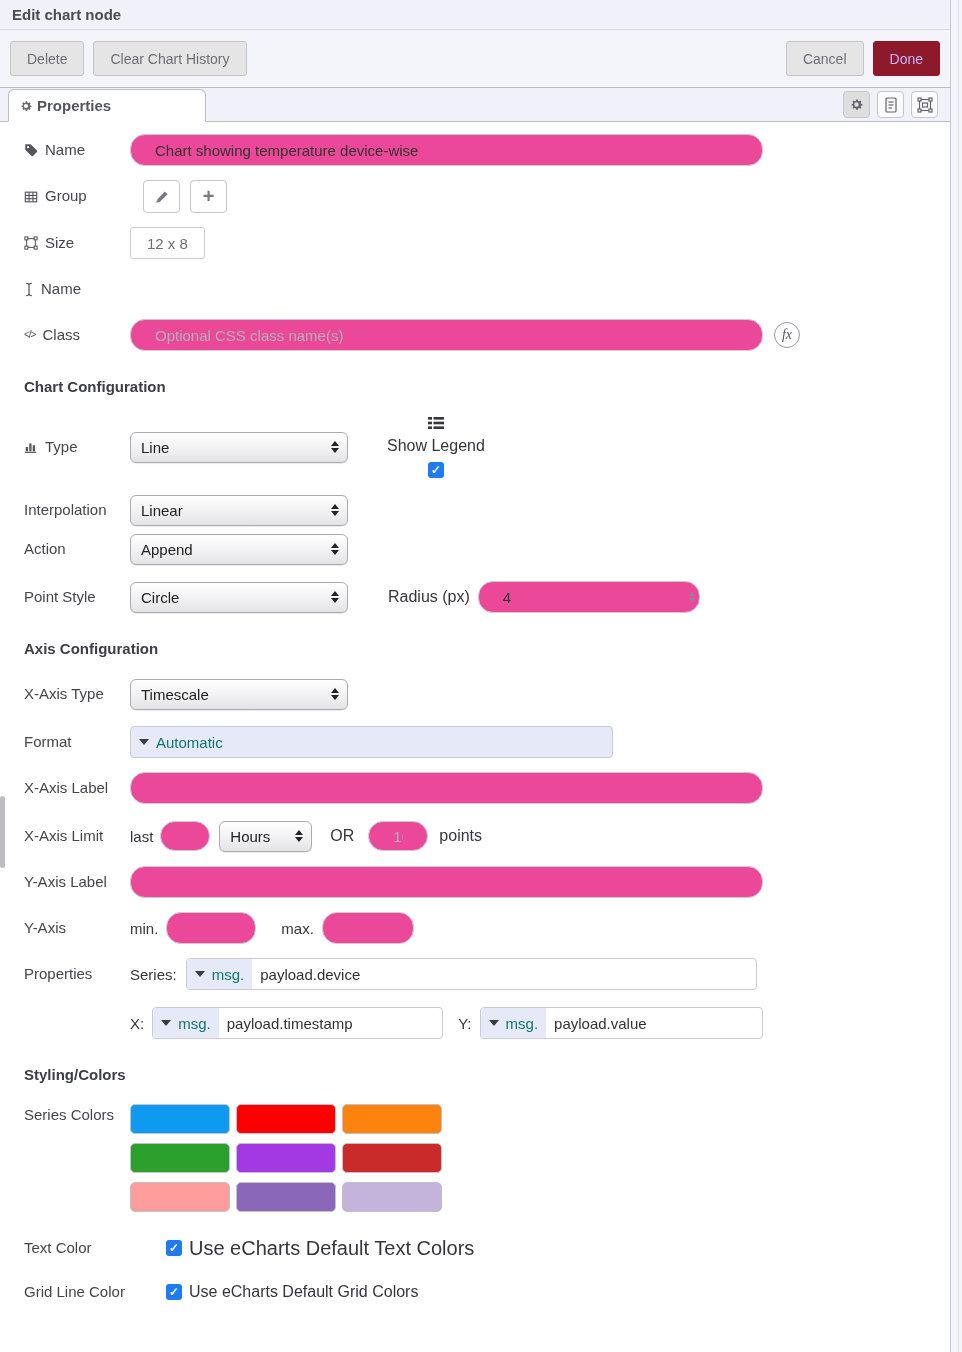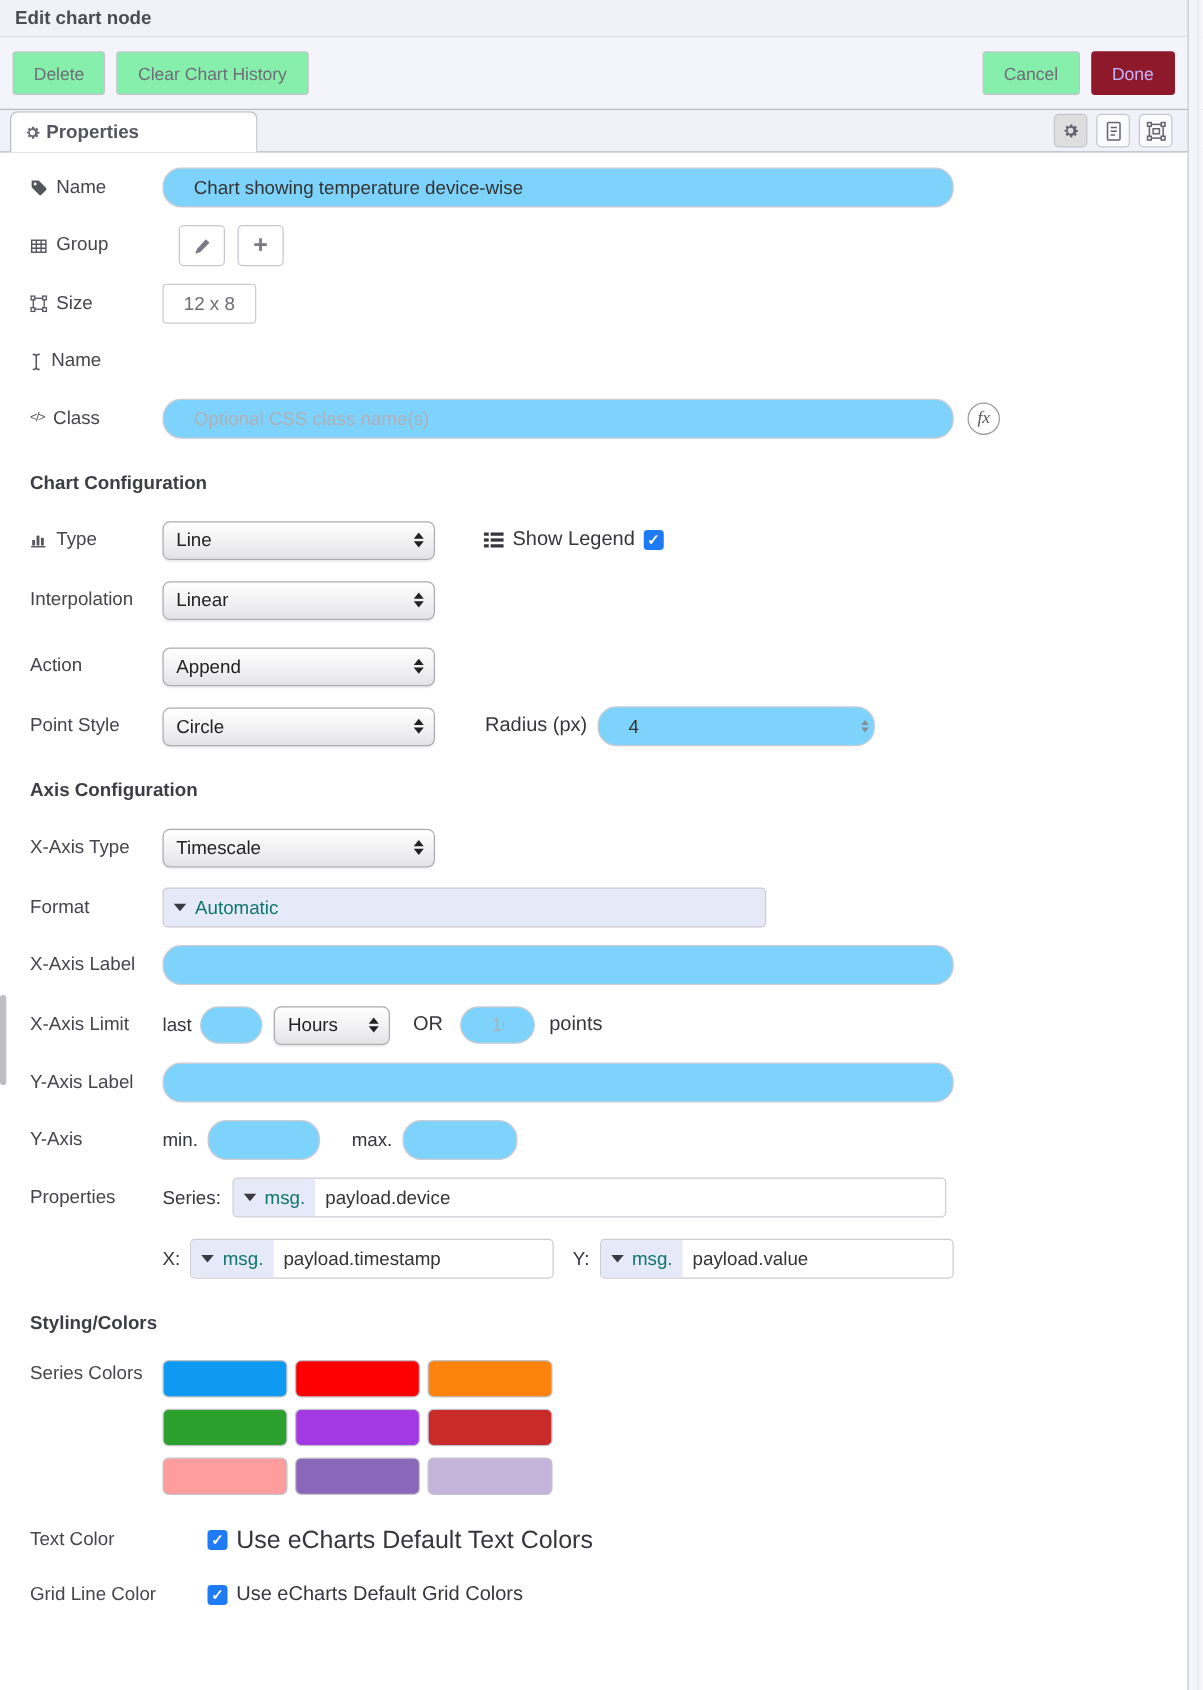--- a/index.html
+++ b/index.html
@@ -20,21 +20,21 @@
     display: flex; align-items: center; padding-left: 12px;
     font-weight: bold; font-size: 15px; color: #4b4b55;
   }
   
   .toolbar {
     height: 58px; background: #f4f4fb; border-bottom: 1px solid #bbbbc2;
     display: flex; align-items: center; padding: 0 22px 0 10px;
   }
   .btn {
     font-family: inherit; font-size: 14px; color: #6e6e76;
-    background: #86efac; border: 1px solid #c3c3cb; border-radius: 3px;
+    background: #e5e5e5; border: 1px solid #c3c3cb; border-radius: 3px;
     height: 35px; padding: 0 16px; margin-right: 9px; cursor: pointer;
   }
   .btn.primary {
     background: #8e192b; border-color: #8e192b; color: #c4b5fd; margin-right: 0;
   }
   .toolbar .spacer { flex: 1; }
 
   
   .tabbar {
     height: 34px; background: #f1f2f9; border-bottom: 1px solid #bbbbc2;
@@ -60,21 +60,21 @@
   .lbl {
     width: 106px; flex: none; font-size: 15px; color: #45454d;
     display: flex; align-items: center; gap: 7px; line-height: 1.25;
   }
   .lbl .ic { color: #55555e; display: inline-flex; flex: none; }
   .heading { font-weight: bold; font-size: 15px; color: #3d3d46; margin-top: 27px; }
 
   input.txt {
     font-family: inherit; font-size: 15px; color: #333;
     border: 1px solid #cbcbd3; border-radius: 15px; height: 32px; padding: 0 24px;
-    outline: none; background: #7dd3fc;
+    outline: none; background: #ec4899;
   }
   input.txt::placeholder { color: #b0b0b8; }
   .w-full { width: 633px; }
 
   
   .select {
     height: 31px; border: 1px solid #ababb2; border-radius: 6px;
     background: linear-gradient(#ffffff, #ededef 70%, #e3e3e6);
     box-shadow: 0 1px 1px rgba(0,0,0,.08);
     display: flex; align-items: center; padding: 0 26px 0 10px;
@@ -292,21 +292,21 @@
         </span>
         <span>Type</span>
       </div>
       <div class="select w-select">
         <span>Line</span>
         <span class="arrows">
             <i class="up"></i>
             <i class="dn"></i>
           </span>
       </div>
-      <div style="display:flex;align-items:center;gap:7px;margin-left:39px;">
+      <div style="display:flex;align-items:center;gap:7px;margin-left:39px;flex-direction:column;">
         <span class="ic">
           <svg width="16" height="14" viewBox="0 0 16 14" fill="#35353d">
               <rect x="0" y="1" width="4" height="2.6"></rect>
               <rect x="5.5" y="1" width="10.5" height="2.6"></rect>
               <rect x="0" y="5.7" width="4" height="2.6"></rect>
               <rect x="5.5" y="5.7" width="10.5" height="2.6"></rect>
               <rect x="0" y="10.4" width="4" height="2.6"></rect>
               <rect x="5.5" y="10.4" width="10.5" height="2.6"></rect>
             </svg>
         </span>
@@ -319,21 +319,21 @@
       <div class="lbl">Interpolation</div>
       <div class="select w-select">
         <span>Linear</span>
         <span class="arrows">
             <i class="up"></i>
             <i class="dn"></i>
           </span>
       </div>
     </div>
 
-    <div class="row" style="margin-top:21px;">
+    <div class="row" style="margin-top:7px;">
       <div class="lbl">Action</div>
       <div class="select w-select">
         <span>Append</span>
         <span class="arrows">
             <i class="up"></i>
             <i class="dn"></i>
           </span>
       </div>
     </div>
 

